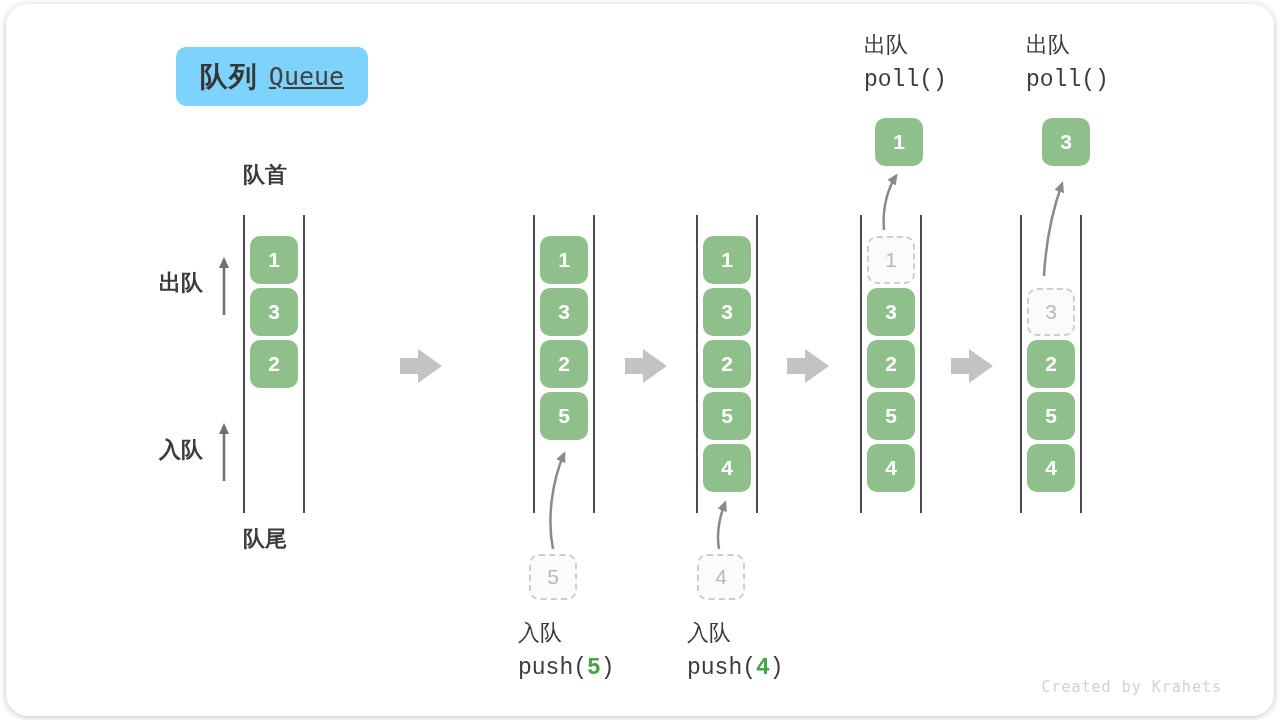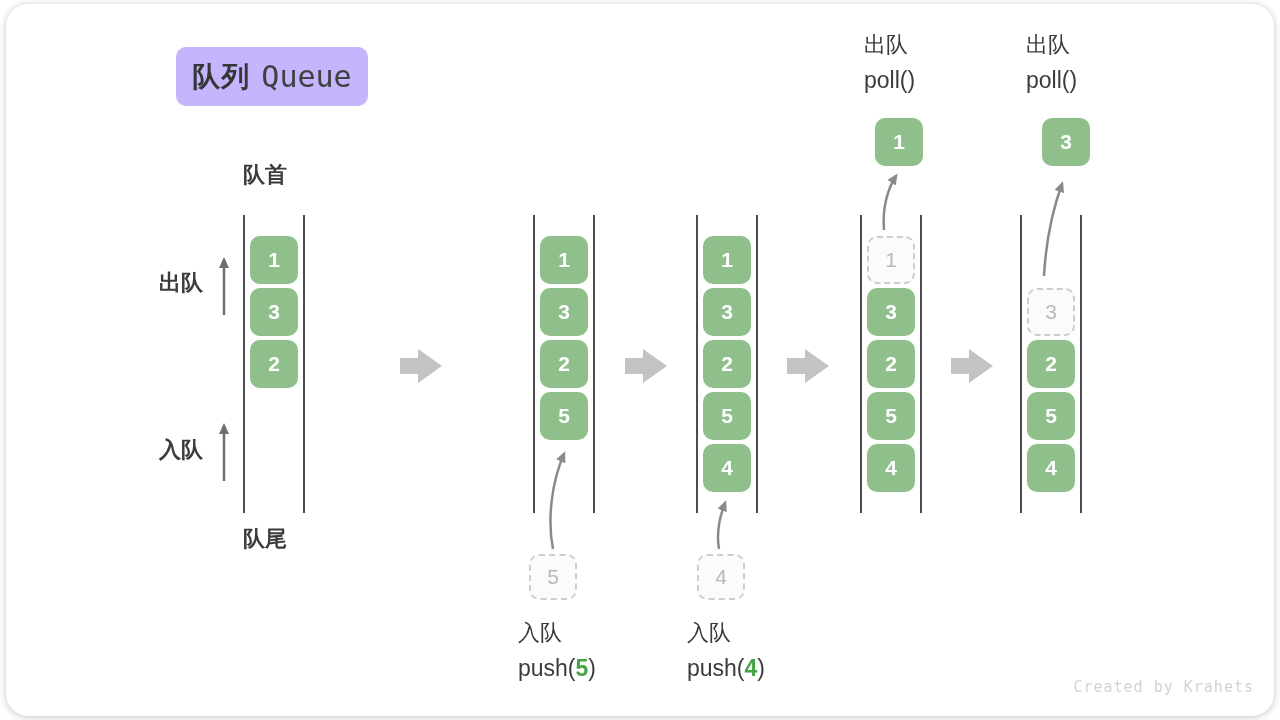--- a/index.html
+++ b/index.html
@@ -1,36 +1,36 @@
 <!DOCTYPE html>
 <html><head>
 <meta charset="utf-8">
 <style>
   html,body{margin:0;padding:0;background:#ffffff;}
   body{font-family:"Liberation Sans","DejaVu Sans",sans-serif;}
   .stage{position:relative;width:1280px;height:720px;background:#ffffff;overflow:hidden;}
   .card{position:absolute;left:6px;top:4px;width:1268px;height:712px;background:#ffffff;
         border-radius:22px;box-shadow:0 1px 7px rgba(0,0,0,.24);}
-  .title-box{position:absolute;left:170px;top:43px;width:192px;height:59px;background:#c4b5fd;
+  .title-box{position:absolute;left:170px;top:43px;width:192px;height:59px;background:#7dd3fc;
              border-radius:10px;display:flex;align-items:center;justify-content:center;gap:11px;}
   .title-zh{font-size:28px;font-weight:700;color:#363636;letter-spacing:1px;}
-  .title-en{font-size:30px;font-family:"DejaVu Sans Mono","Liberation Mono",monospace;color:#404040;}
+  .title-en{font-size:25px;font-family:"DejaVu Sans Mono","Liberation Mono",monospace;color:#404040;text-decoration:underline;}
   .lbl{position:absolute;color:#3b3b3b;font-weight:700;font-size:22px;white-space:nowrap;}
   .lbl.center62{width:62px;text-align:left;}
   .vline{position:absolute;width:2px;top:211px;height:298px;background:#4c4c4c;}
   .cell{position:absolute;width:48px;height:48px;box-sizing:border-box;border-radius:10px;
         display:flex;align-items:center;justify-content:center;font-size:21px;}
   .cell.filled{background:#8fc08b;color:#ffffff;font-weight:700;}
   .cell.dashed{border:2px dashed #cdcdcd;background:#fbfbfb;color:#b9b9b9;font-weight:400;}
   .op{position:absolute;white-space:nowrap;}
   .op-zh{font-size:22px;color:#3b3b3b;font-weight:500;line-height:28px;}
-  .op-code{font-size:23px;font-family:Liberation Sans, sans-serif;
+  .op-code{font-size:23px;font-family:Liberation Mono, monospace;
            color:#3b3b3b;line-height:28px;margin-top:7px;text-align:center;}
   .op-code .accent{color:#47a347;font-weight:700;}
-  .watermark{position:absolute;right:20px;top:674px;font-size:15px;letter-spacing:1px;
+  .watermark{position:absolute;right:52px;top:674px;font-size:15px;letter-spacing:1px;
              font-family:"DejaVu Sans Mono","Liberation Mono",monospace;color:#d2d2d2;}
   svg.overlay{position:absolute;left:0;top:0;pointer-events:none;}
 </style>
 </head>
 <body>
 
 <div class="stage">
   <div class="card">
 
     <div class="title-box">

